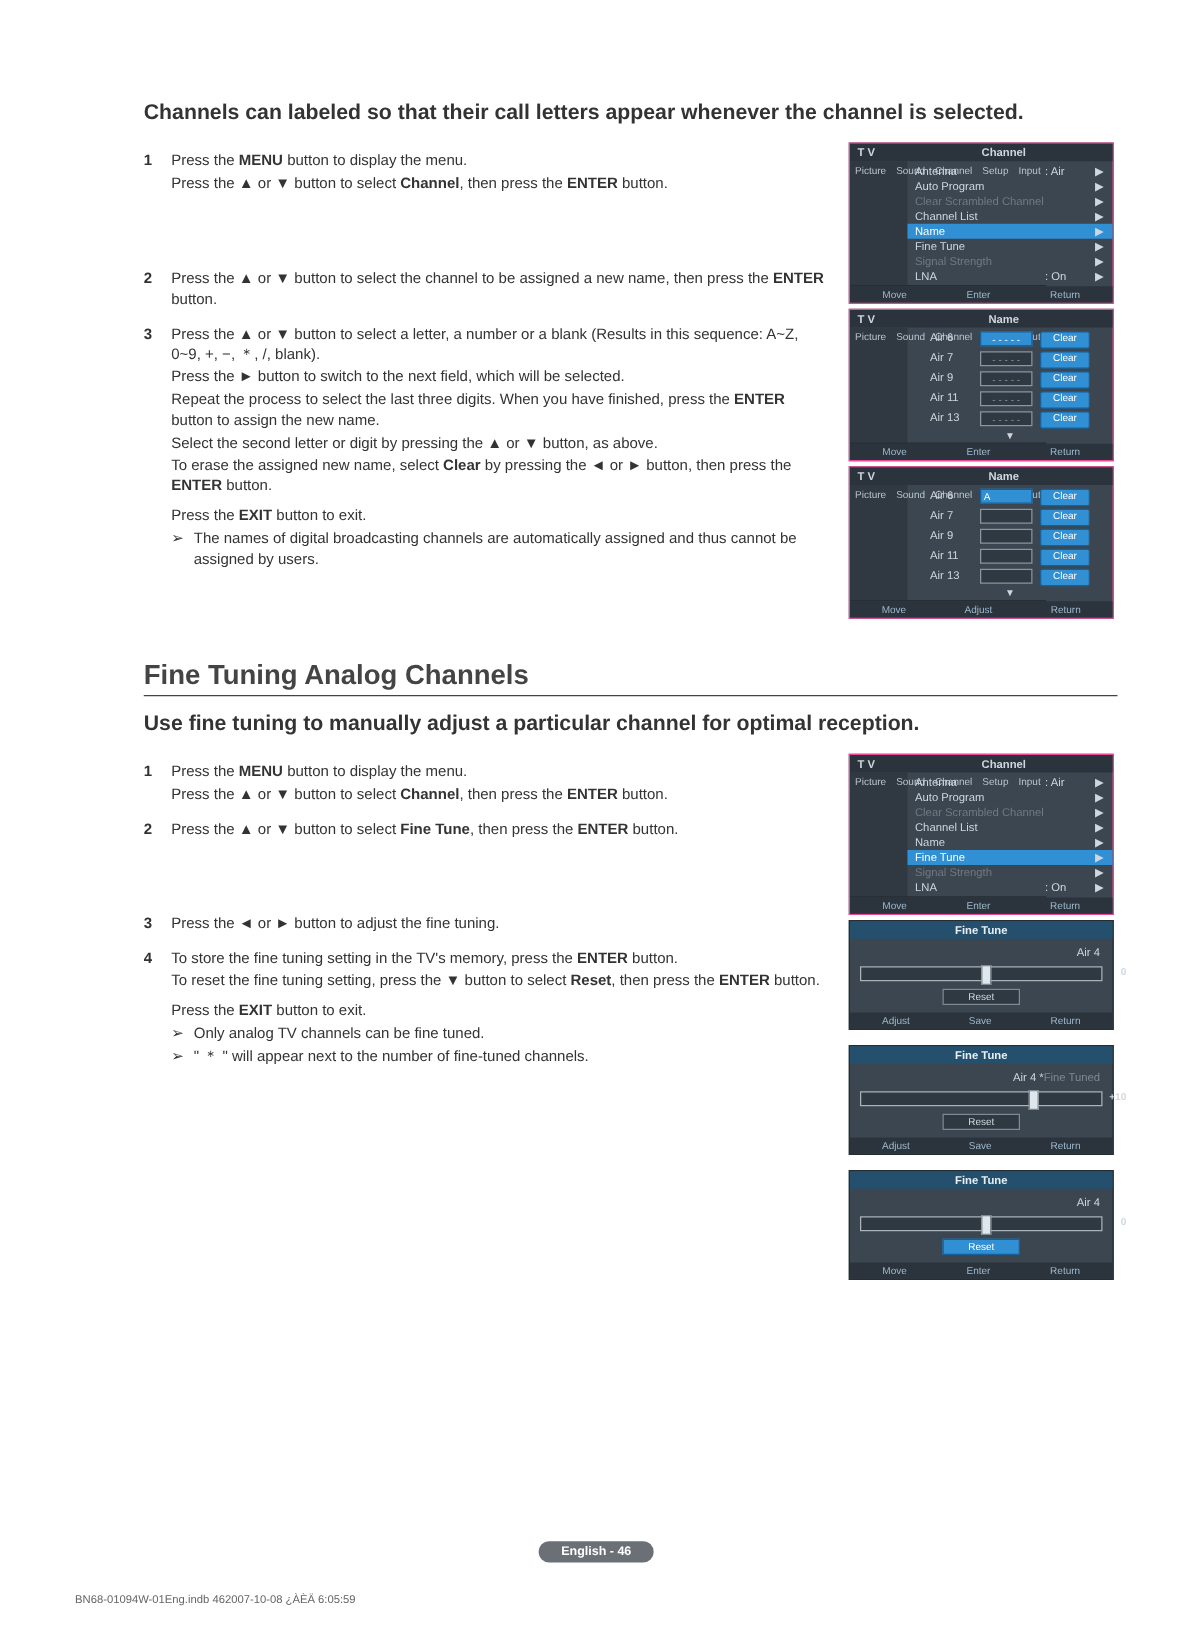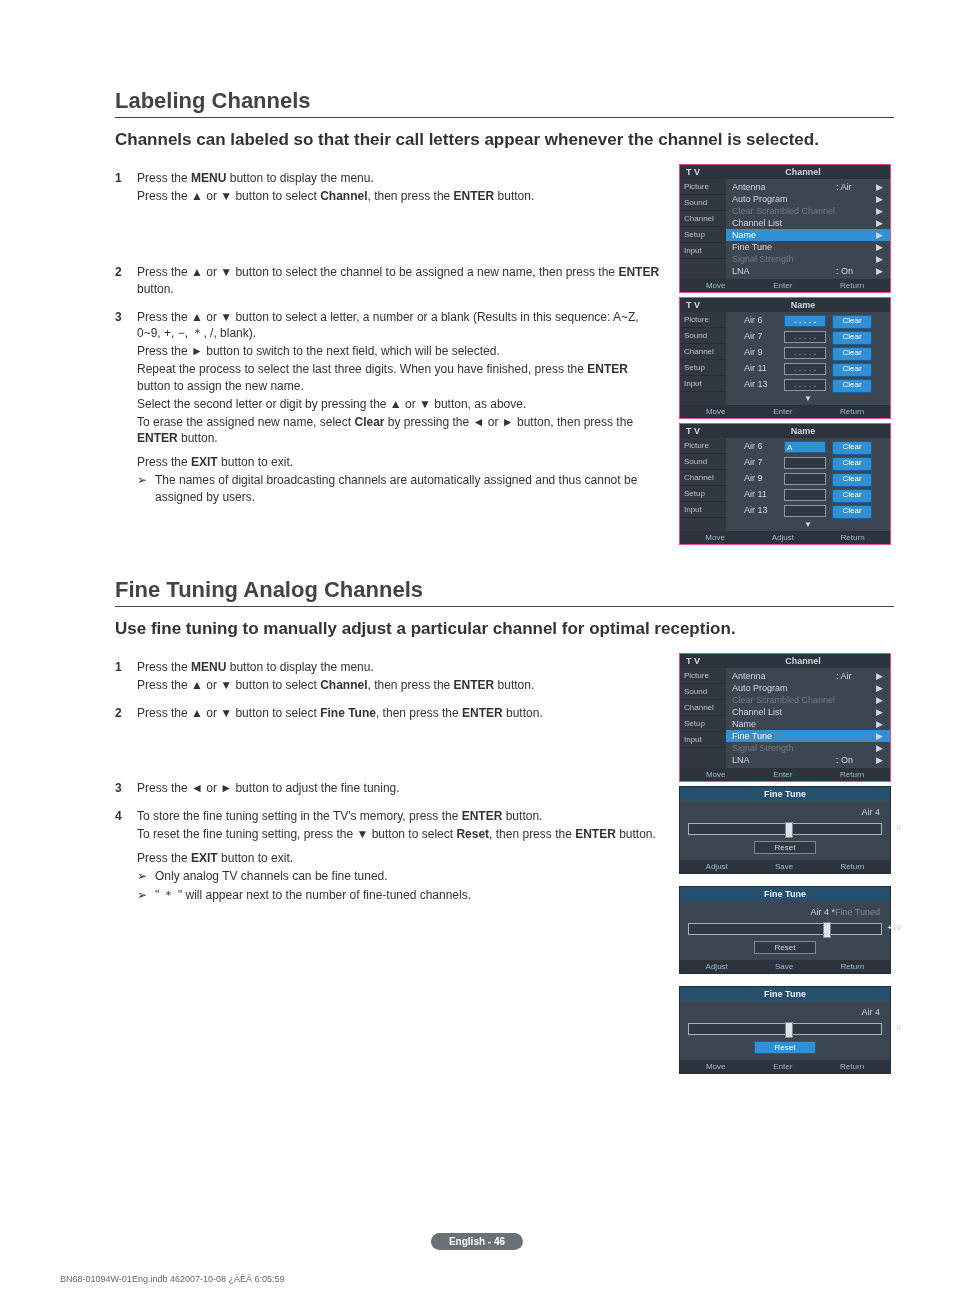--- a/index.html
+++ b/index.html
@@ -17,21 +17,21 @@
 .note{display:flex;margin:2px 0}
 .note .mk{flex:none;width:18px}
 .gap{height:42px}
 
 
 .osd{width:210px;font-size:9px;color:#d8e0e8;margin:0 0 4px;background:#3b4650;border:1px solid #ec4899}
 .osd .hdr{background:#2b343c;color:#cfd7de;font-weight:bold;padding:2px 6px;display:flex}
 .osd .hdr .tv{flex:none;width:36px}
 .osd .hdr .ttl{flex:1;text-align:center}
 .osd .body{display:flex}
-.osd .side{width:46px;background:#303942;display:flex;flex-direction:column}
+.osd .side{width:46px;background:#303942;display:flex;flex-direction:row}
 .osd .side div{padding:3px 4px;font-size:8px;color:#b9c3cc;border-bottom:1px solid #262d33}
 .osd .main{flex:1;padding:2px 0}
 .row{display:flex;align-items:flex-start;padding:1px 6px;color:#cfd7de}
 .row .lab{flex:1}
 .row .val{flex:none;width:40px;color:#cfd7de}
 .row .ar{flex:none;width:8px;color:#cfd7de}
 .row.hl{background:#318fd4;color:#fff}
 .row.dim{color:#6f7a84}
 .osd .legend{background:#2b343c;color:#9db8cd;display:flex;justify-content:space-around;padding:2px 2px;font-size:8px}
 
@@ -58,21 +58,20 @@
 
 
 .pill{position:absolute;left:50%;transform:translateX(-50%);bottom:60px;background:#6a7076;color:#fff;font-size:10px;font-weight:bold;padding:3px 18px;border-radius:10px}
 .ftr{position:absolute;left:60px;right:60px;bottom:26px;display:flex;justify-content:flex-start;font-size:9px;color:#666}
 </style>
 </head>
 <body>
 <div class="page">
 <div class="content">
 
-<div class="sec-title">Labeling Channels</div>
 <p class="intro">Channels can labeled so that their call letters appear whenever the channel is selected.</p>
 
 <div class="cols">
 <div class="left">
   <div class="step">
             <div class="num">1</div>
             <div class="txt">
     <p>Press the <b>MENU</b> button to display the menu.</p>
     <p>Press the ▲ or ▼ button to select <b>Channel</b>, then press the <b>ENTER</b> button.</p>
   </div>

